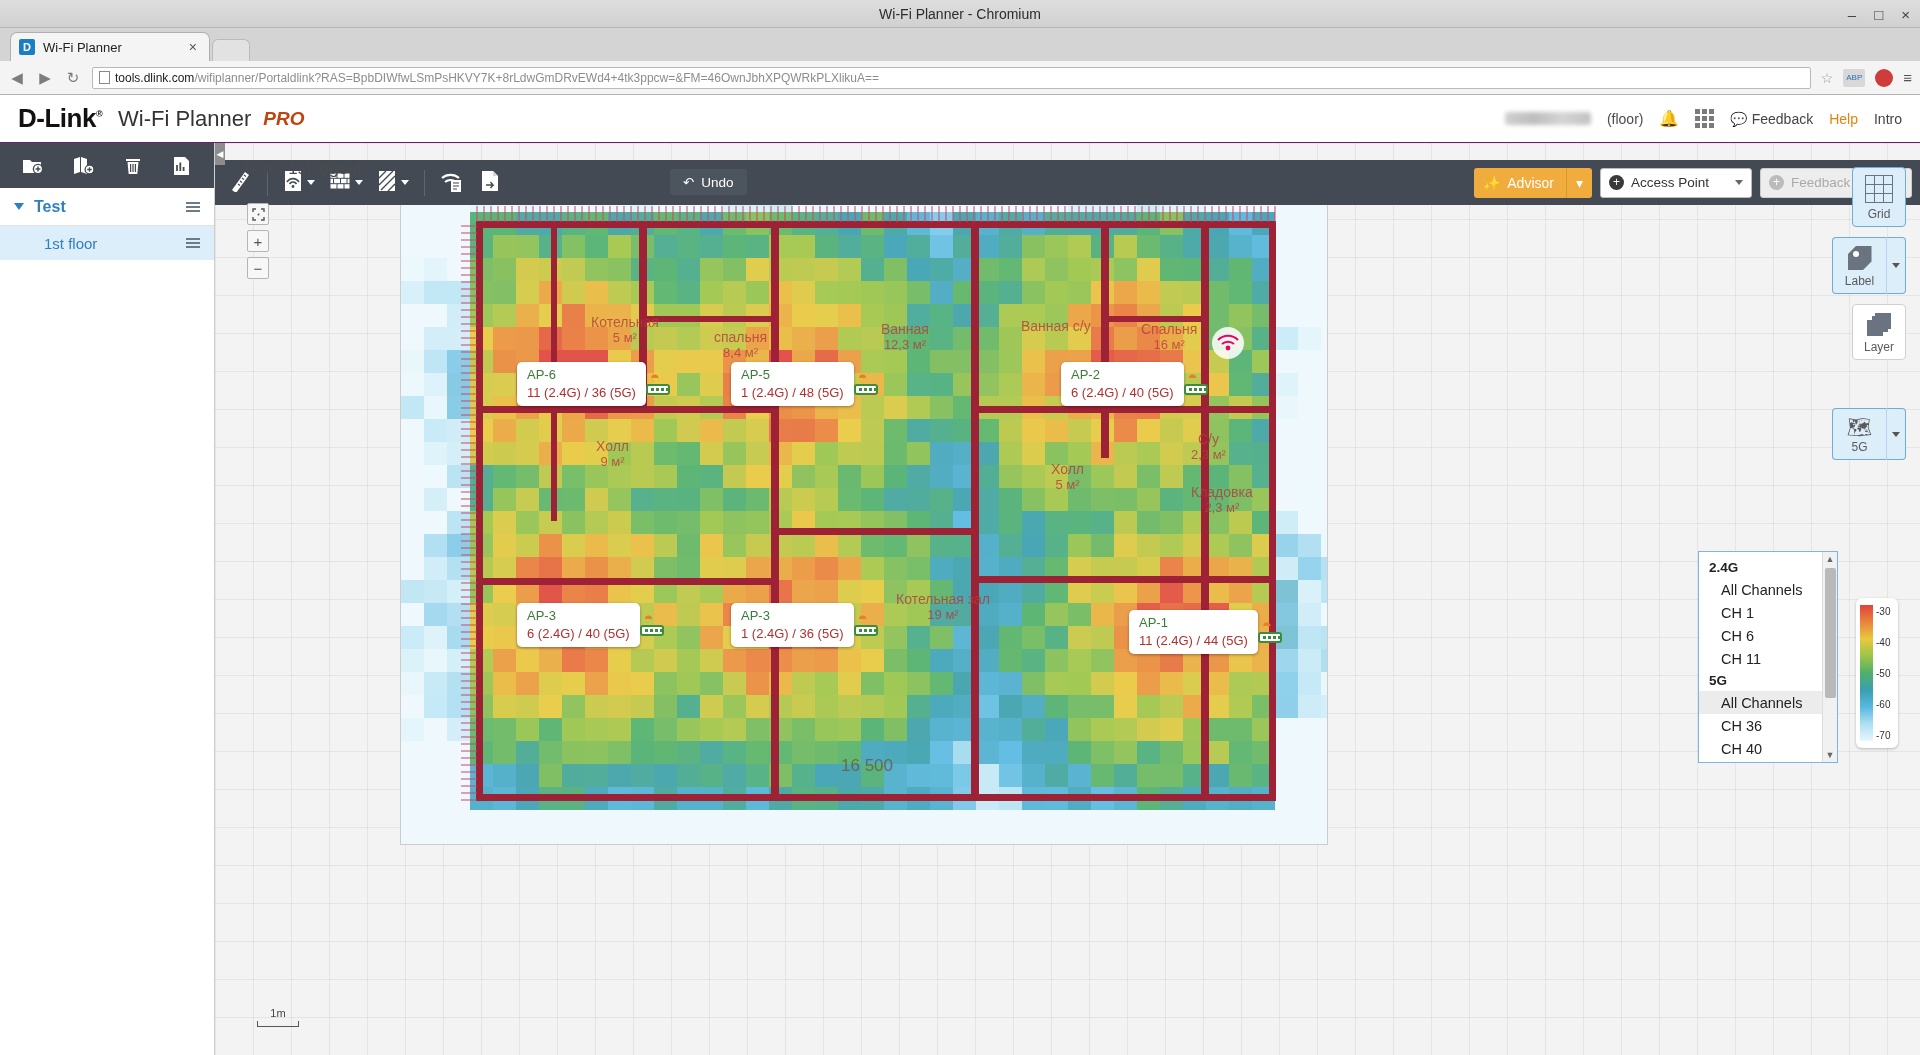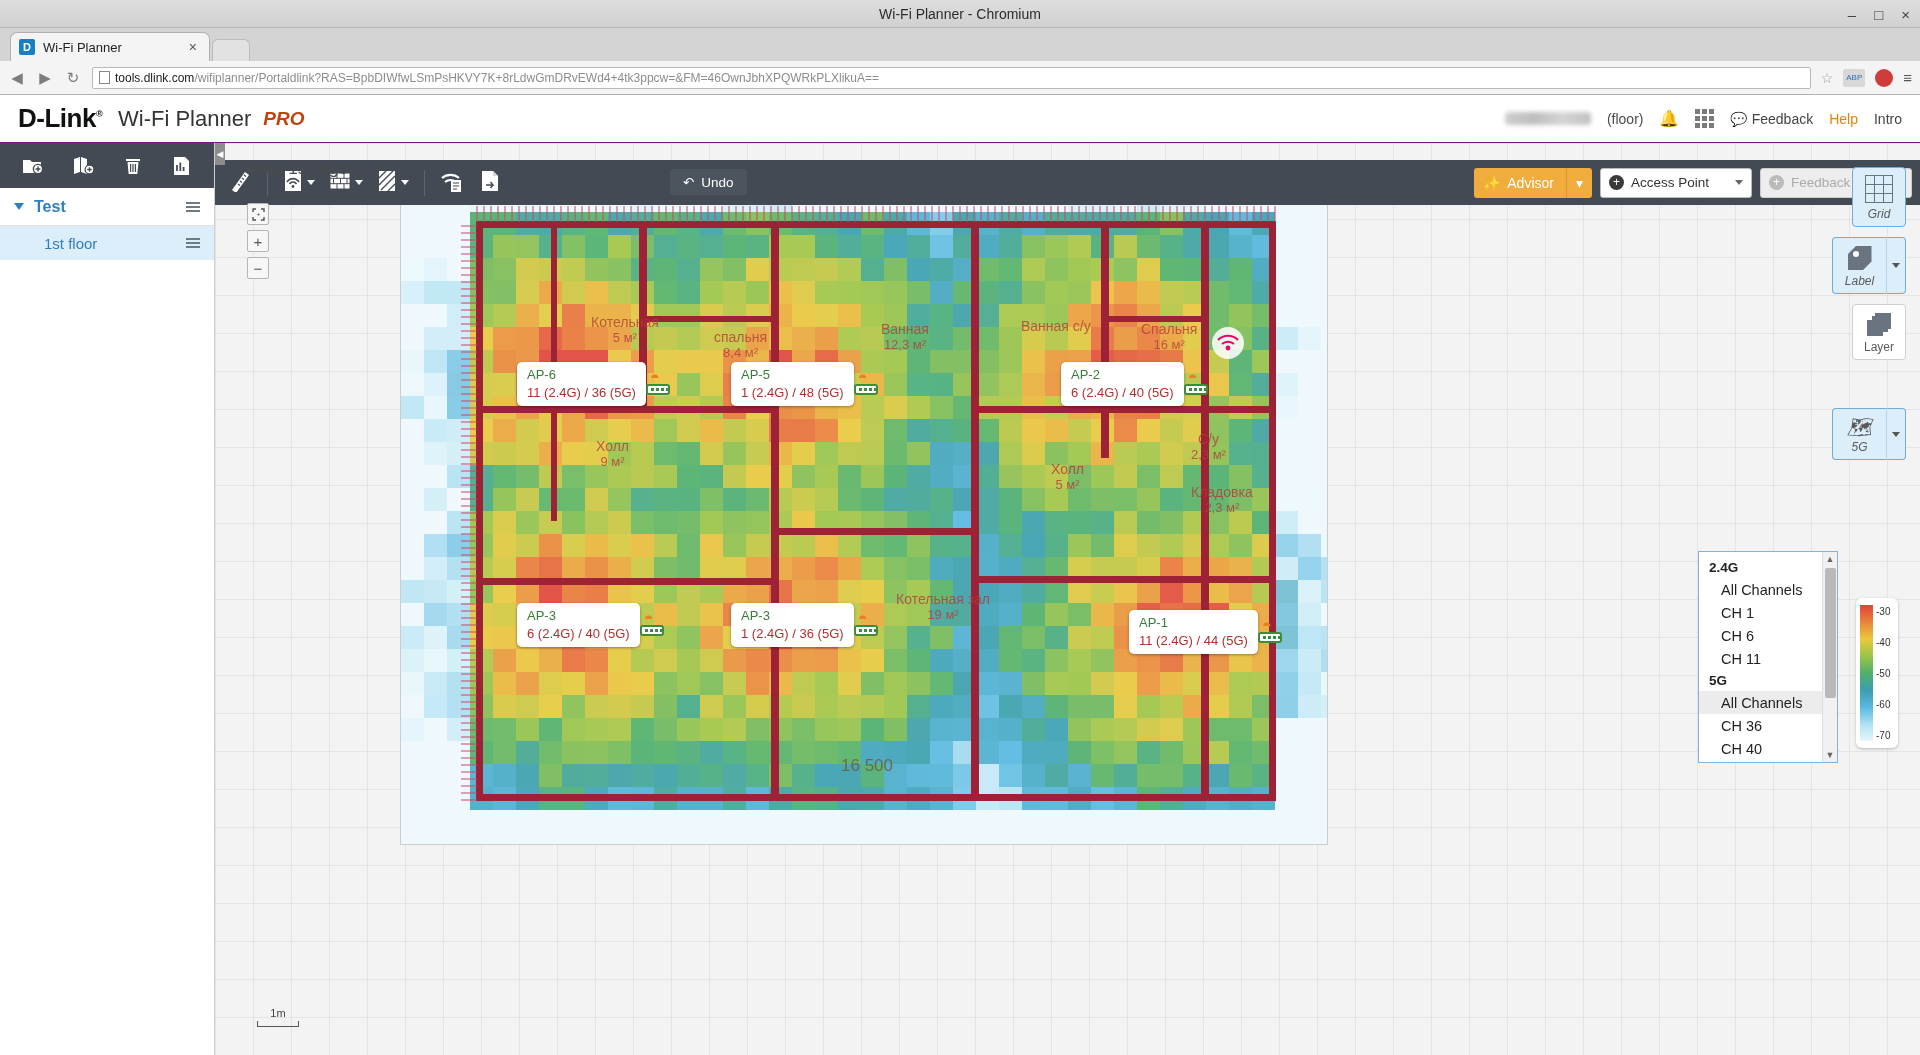--- a/index.html
+++ b/index.html
@@ -220,21 +220,21 @@
   .chanscroll .dn { position: absolute; bottom: 0; width: 100%; }
   .chanscroll .thumb { position: absolute; top: 16px; left: 2px; width: 11px; height: 130px; background: #b9b9b9; border-radius: 2px; cursor: pointer;}
 
   
   .rightbox { position: absolute; right: 14px; top: 24px; z-index: 14; display: flex; flex-direction: column; gap: 10px; align-items: flex-end; }
   .rbtn {
     width: 54px; background: #fff; border: 1px solid #cfcfcf; border-radius: 4px;
     display: flex; flex-direction: column; align-items: center; justify-content: center;
     padding: 8px 0 5px; font-size: 12px; color: #5a5a5a; cursor: pointer;
   }
-  .rbtn.on { background: #ddeefb; border-color: #6fabdb; font-style: italic; }
+  .rbtn.on { background: #ddeefb; border-color: #6fabdb; }
   .rbtn-split { display: flex; align-items: stretch; }
   .rbtn-split .rbtn { border-radius: 4px 0 0 4px; border-right: none; }
   .rbtn-split .rcaret {
     width: 20px; background: #ddeefb; border: 1px solid #6fabdb; border-left: 1px solid #b6d5ec;
     border-radius: 0 4px 4px 0; display: flex; align-items: center; justify-content: center; cursor: pointer;
   }
   .rcaret .tri { width: 0; height: 0; border-left: 4px solid transparent; border-right: 4px solid transparent; border-top: 5px solid #555; }
   .icn-grid { display: grid; grid-template-columns: repeat(3,9px); grid-template-rows: repeat(3,9px); margin-bottom: 4px; }
   .icn-grid i { border: 1px solid #6a7480; margin: -1px 0 0 -1px; }
   .icn-tag {

